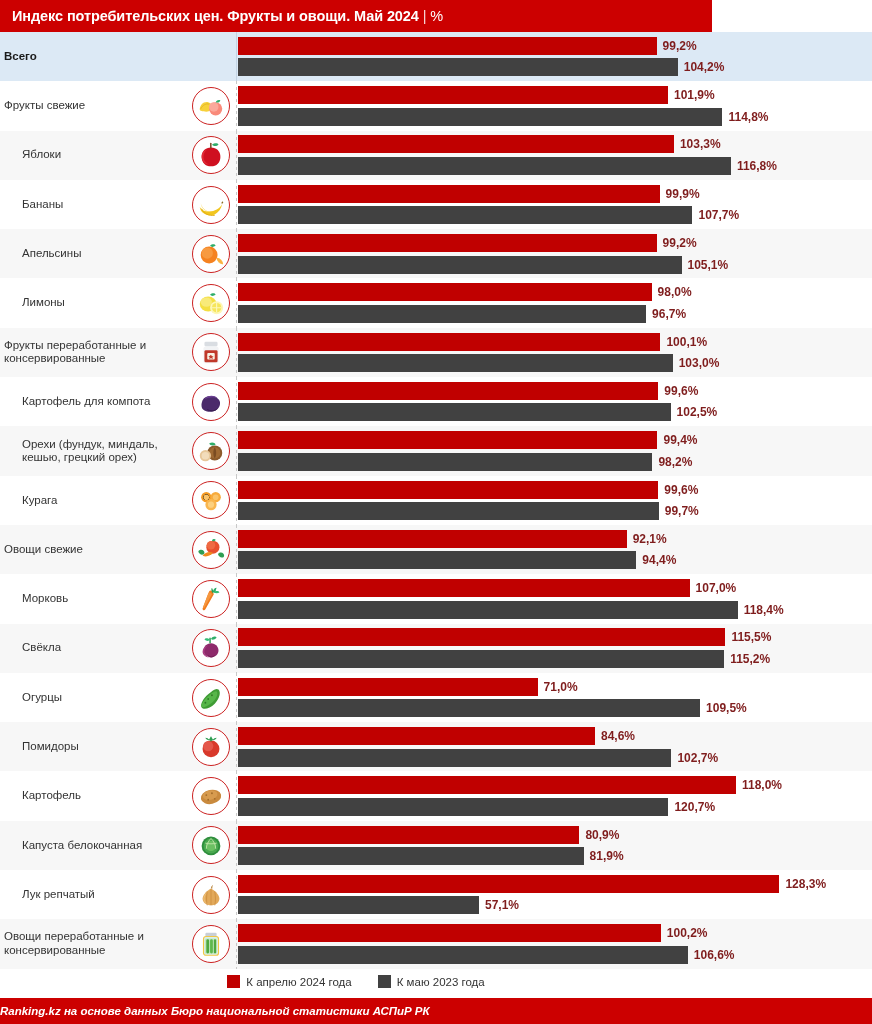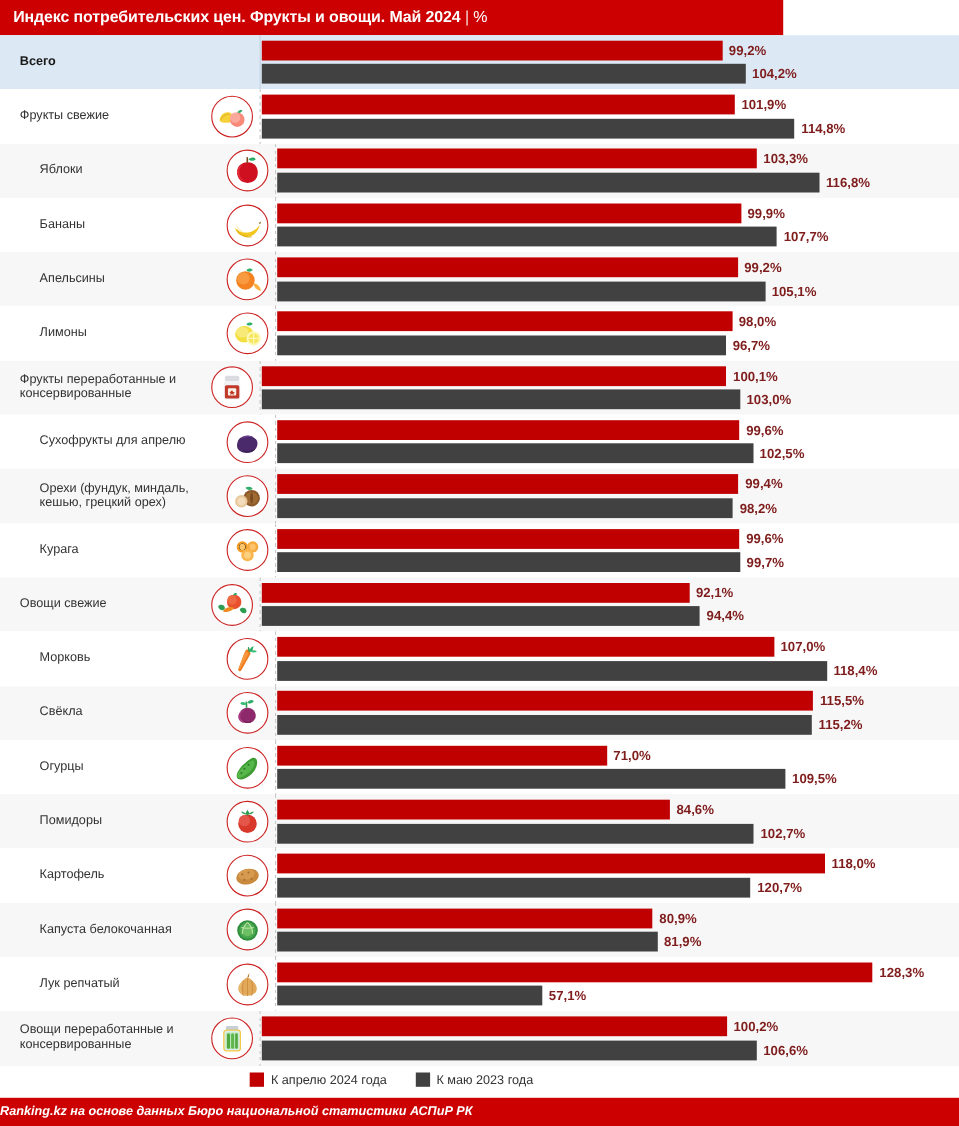--- a/index.html
+++ b/index.html
@@ -48,22 +48,22 @@
     display: flex; align-items: center;
     padding-right: 4px;
   }
   .labelcell .lbl {
     font-size: 11.5px;
     color: #333333;
     line-height: 13.5px;
   }
   .row.total .labelcell .lbl { font-weight: bold; color: #1a1a1a; }
   
-  .labelcell.lv0 { padding-left: 18px; justify-content: flex-start; }
-  .labelcell.lv1 { padding-left: 22px; justify-content: flex-start; margin-left: 14px; }
+  .labelcell.lv0 { padding-left: 4px; justify-content: flex-start; }
+  .labelcell.lv1 { padding-left: 22px; justify-content: flex-start; }
 
   
   .iconcell {
     width: 50px; flex: 0 0 50px;
     display: flex; align-items: center; justify-content: center;
   }
   .icon-badge {
     width: 38px; height: 38px; border-radius: 50%;
     border: 1.6px solid #cc2222;
     background: #fff;
@@ -340,21 +340,21 @@
             <div class="barwrap">
               <div class="bar gray" style="width: 434.66px;"></div>
               <span class="barval">103,0%</span>
             </div>
           </div>
         </div>
       </div>
       <div class="row alt">
         <div class="labelcell lv1">
           <div class="lbl">
-            <div>Сухофрукты для апрелю</div>
+            <div>Картофель для компота</div>
           </div>
         </div>
         <div class="iconcell">
           <div class="icon-badge">
             <svg viewBox="0 0 32 32">
               <path d="M7 14c3-5 12-6 17-1 3 3 2 9-3 12-6 3-14 1-15-4-.5-3 .3-5 1-7z" fill="#4b2a6b"></path>
               <path d="M9 13c3-4 10-5 14-1-4-2-10-1-14 1z" fill="#6b3f93"></path>
               <path d="M12 24c3 2 8 2 11-1" fill="none" stroke="#35१c4e" stroke-width="1"></path>
               <path d="M12 24c3 2 8 2 11-1" fill="none" stroke="#351c4e" stroke-width="1"></path>
             </svg>

